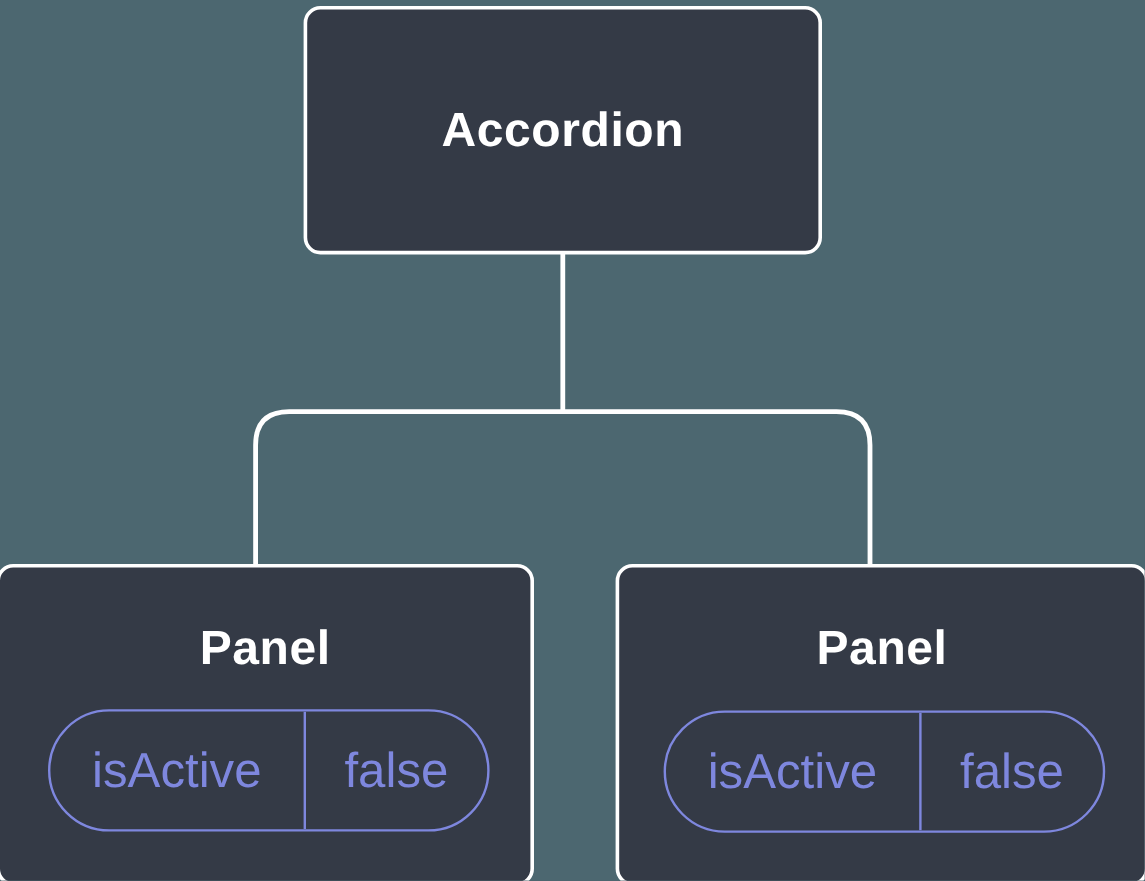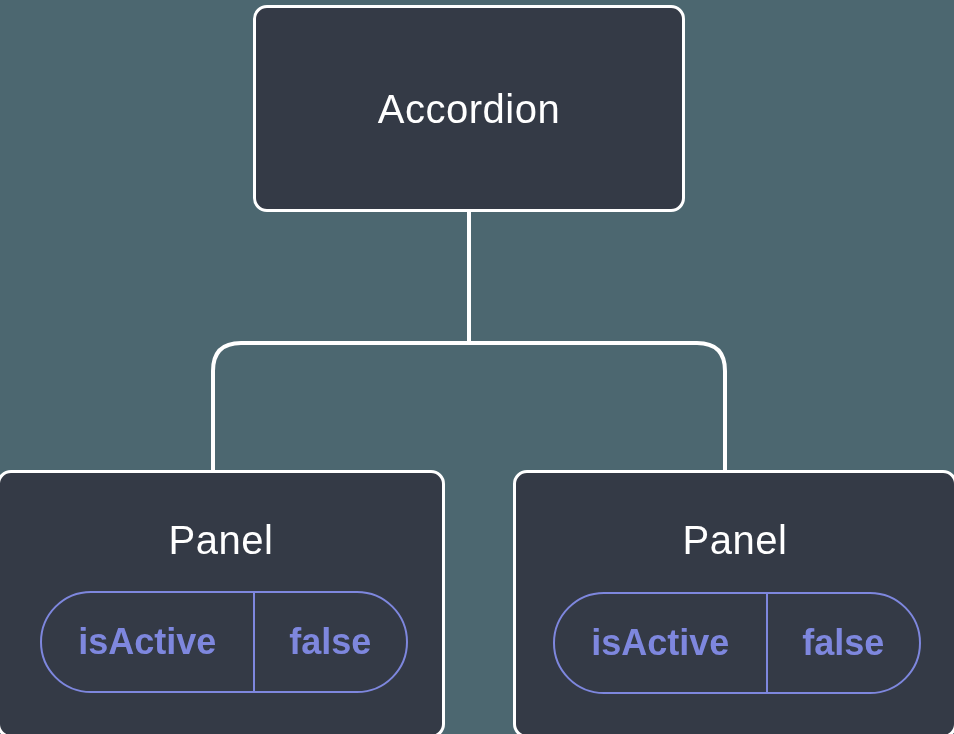--- a/index.html
+++ b/index.html
@@ -37,21 +37,21 @@
     top: 5px;
     width: 432px;
     height: 207px;
     display: flex;
     align-items: center;
     justify-content: center;
   }
   .node-label {
     color: var(--label-text, #FFFFFF);
     font-size: 40px;
-    font-weight: 400;
+    font-weight: 700;
     letter-spacing: 0.5px;
     line-height: 44px;
     text-align: center;
   }
   .node-panel {
     width: 448px;
     height: 268px;
     top: 470px;
   }
   .node-panel-left { left: -3px; }
@@ -74,22 +74,22 @@
     display: flex;
     overflow: hidden;
   }
   .node-panel-left .state-pill { left: 40px; }
   .node-panel-right .state-pill { left: 37px; top: 119px; }
   .state-cell {
     display: flex;
     align-items: center;
     justify-content: center;
     color: var(--accent, #7E87DE);
-    font-size: 36px;
-    font-weight: 700;
+    font-size: 41px;
+    font-weight: 400;
   }
   .state-name-cell {
     width: 58.2%;
     border-right: 2px solid var(--accent, #7E87DE);
   }
   .state-value-cell {
     width: 41.8%;
   }
 </style>
 </head>

